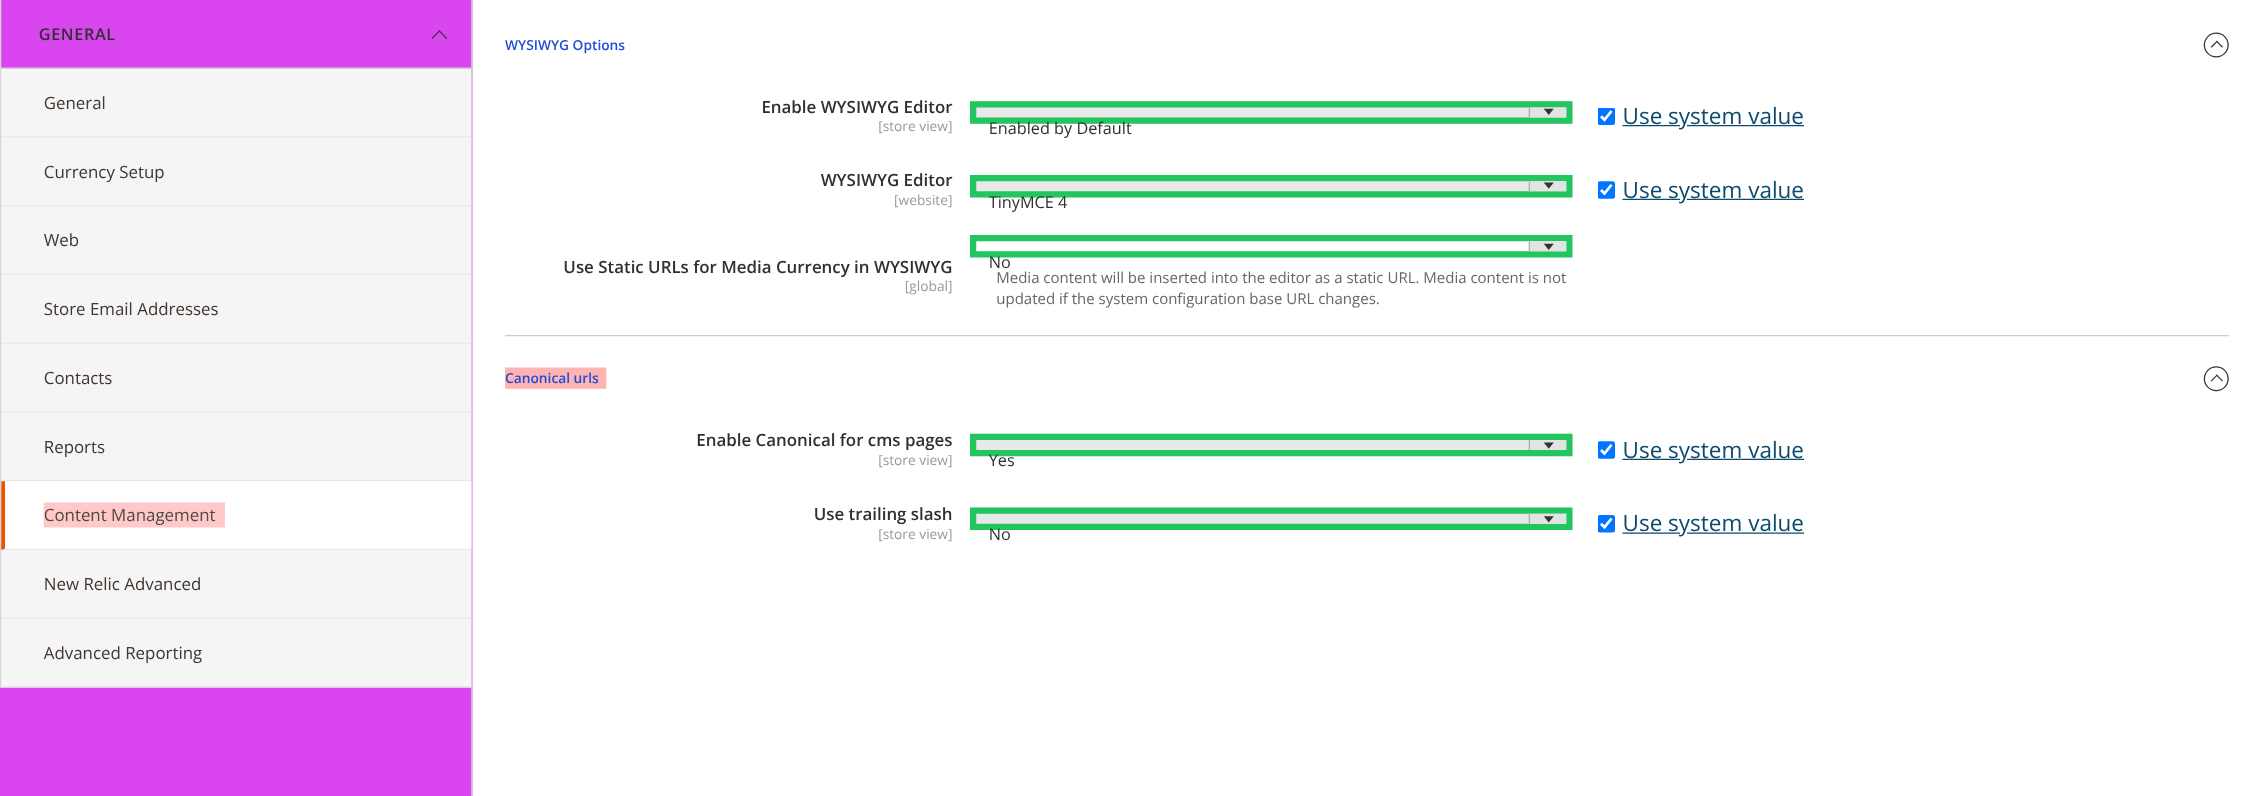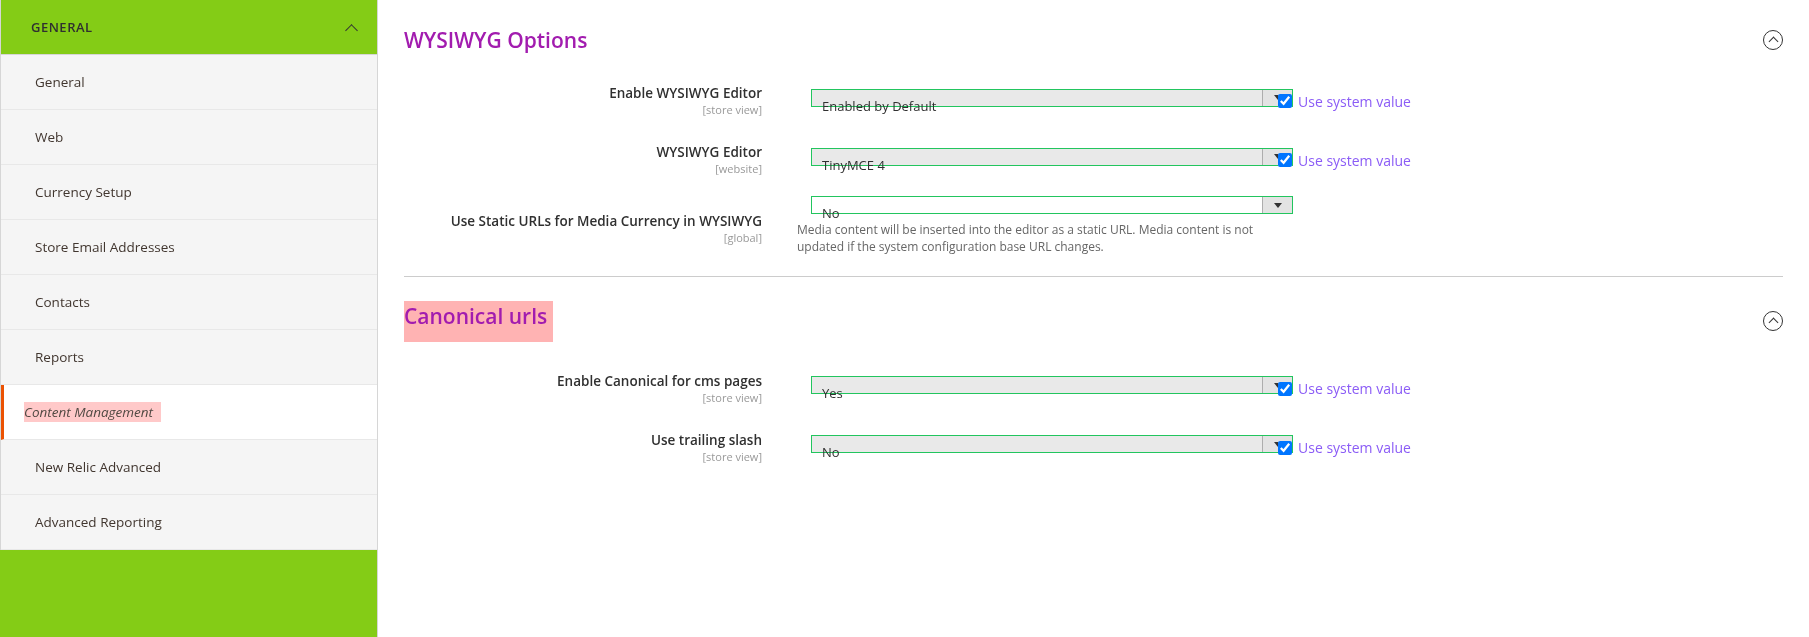--- a/index.html
+++ b/index.html
@@ -7,21 +7,21 @@
   font-family: 'Open Sans', Arial, sans-serif;
   font-size: 13px;
   color: #333;
   background: #fff;
   display: flex;
   width: 1809px;
   height: 637px;
 }
 .sidebar {
   width: 378px;
-  background: #84cc16;
+  background: #d946ef;
   border-right: 1px solid #d6d6d6;
 }
 .sidebar-header {
   padding: 18px 18px 18px 30px;
   border-bottom: 1px solid #d6d6d6;
   border-left: 1px solid #d6d6d6;
   display: flex;
   justify-content: space-between;
   align-items: center;
   cursor: pointer;
@@ -52,22 +52,21 @@
 .sidebar-item {
   padding: 18px 18px 18px 34px;
   font-size: 13.5px;
   color: #41362f;
   cursor: pointer;
   border-bottom: 1px solid #e8e8e8;
 }
 .sidebar-item.active {
   background: #fff;
   border-left: 3px solid #eb5202;
-  padding-left: 20px;
-  font-style: italic;
+  padding-left: 31px;
 }
 .sidebar-item.active .sidebar-label {
   background: #ffc9c9;
   padding: 1px 8px 1px 0;
   color: #514943;
   font-weight: 400;
 }
 .main {
   flex: 1;
   padding: 26px 26px 26px 26px;
@@ -77,27 +76,27 @@
   margin-bottom: 20px;
 }
 .section-header {
   display: flex;
   justify-content: space-between;
   align-items: center;
   cursor: pointer;
   margin-bottom: 24px;
 }
 .section-title {
-  font-size: 21px;
+  font-size: 11px;
   font-weight: 600;
-  color: #a21caf;
+  color: #1d4ed8;
 }
 .section-title.highlighted {
   background: #ffb3b3;
-  padding: 1px 6px 12px 0;
+  padding: 1px 6px 1px 0;
   font-weight: 600;
 }
 .collapse-icon {
   width: 20px; height: 20px;
   border: 1.3px solid #333;
   border-radius: 50%;
   display: flex;
   align-items: center;
   justify-content: center;
 }
@@ -129,25 +128,24 @@
 .field-scope {
   font-size: 11px;
   color: #999;
 }
 .input-col {
   width: 482px;
 }
 .select-box {
   width: 100%;
   height: 18px;
-  border: 1px solid #22c55e;
+  border: 5px solid #22c55e;
   background: #fff;
   display: flex;
   align-items: stretch;
-  margin-left: 35px;
 }
 .select-box.disabled {
   background: #e9e9e9;
   color: #303030;
 }
 .select-value {
   flex: 1;
   padding: 7px 10px;
   font-size: 13px;
   color: #303030;
@@ -180,42 +178,43 @@
   padding-top: 7px;
   display: flex;
   align-items: center;
   gap: 6px;
 }
 .sys-col input[type="checkbox"] {
   width: 14px; height: 14px;
   cursor: pointer;
 }
 .sys-label {
-  font-size: 14px;
-  color: #8b5cf6;
-  cursor: pointer;
+  font-size: 18px;
+  color: #0c4a6e;
+  cursor: pointer;
+  text-decoration: underline;
 }
 hr.sep {
   border: none;
   border-top: 1px solid #ccc;
   margin: 12px 0 24px 0;
 }
 </style>
 </head>
 <body>
 
 <div class="sidebar">
   <div class="sidebar-header">
     <span class="sidebar-header-title">GENERAL</span>
     <span class="chevron-up"></span>
   </div>
   <div class="sidebar-items">
     <div class="sidebar-item"><span class="sidebar-label">General</span></div>
+    <div class="sidebar-item"><span class="sidebar-label">Currency Setup</span></div>
     <div class="sidebar-item"><span class="sidebar-label">Web</span></div>
-    <div class="sidebar-item"><span class="sidebar-label">Currency Setup</span></div>
     <div class="sidebar-item"><span class="sidebar-label">Store Email Addresses</span></div>
     <div class="sidebar-item"><span class="sidebar-label">Contacts</span></div>
     <div class="sidebar-item"><span class="sidebar-label">Reports</span></div>
     <div class="sidebar-item active"><span class="sidebar-label">Content Management</span></div>
     <div class="sidebar-item"><span class="sidebar-label">New Relic Advanced</span></div>
     <div class="sidebar-item"><span class="sidebar-label">Advanced Reporting</span></div>
   </div>
 </div>
 
 <div class="main">

